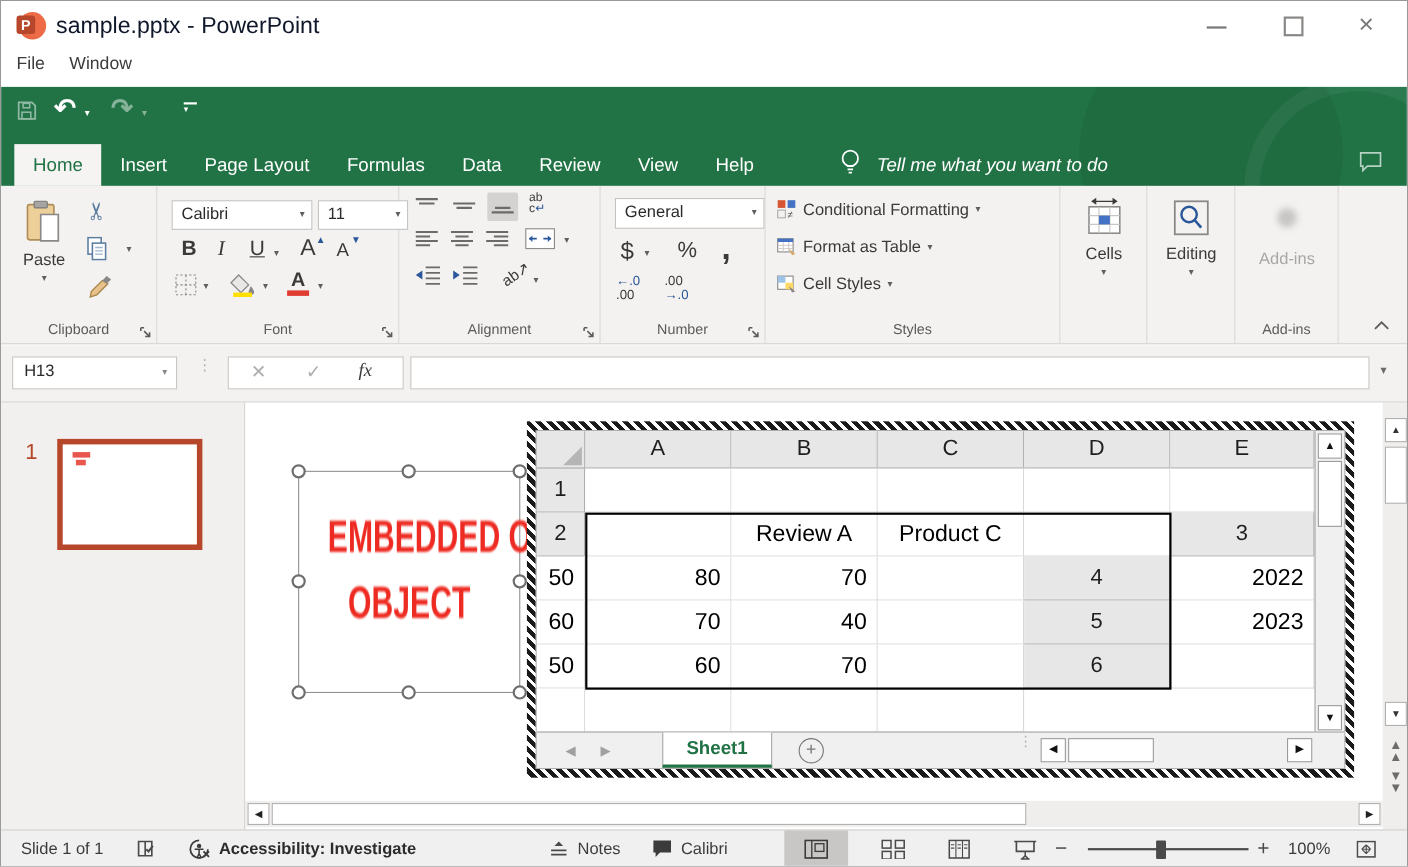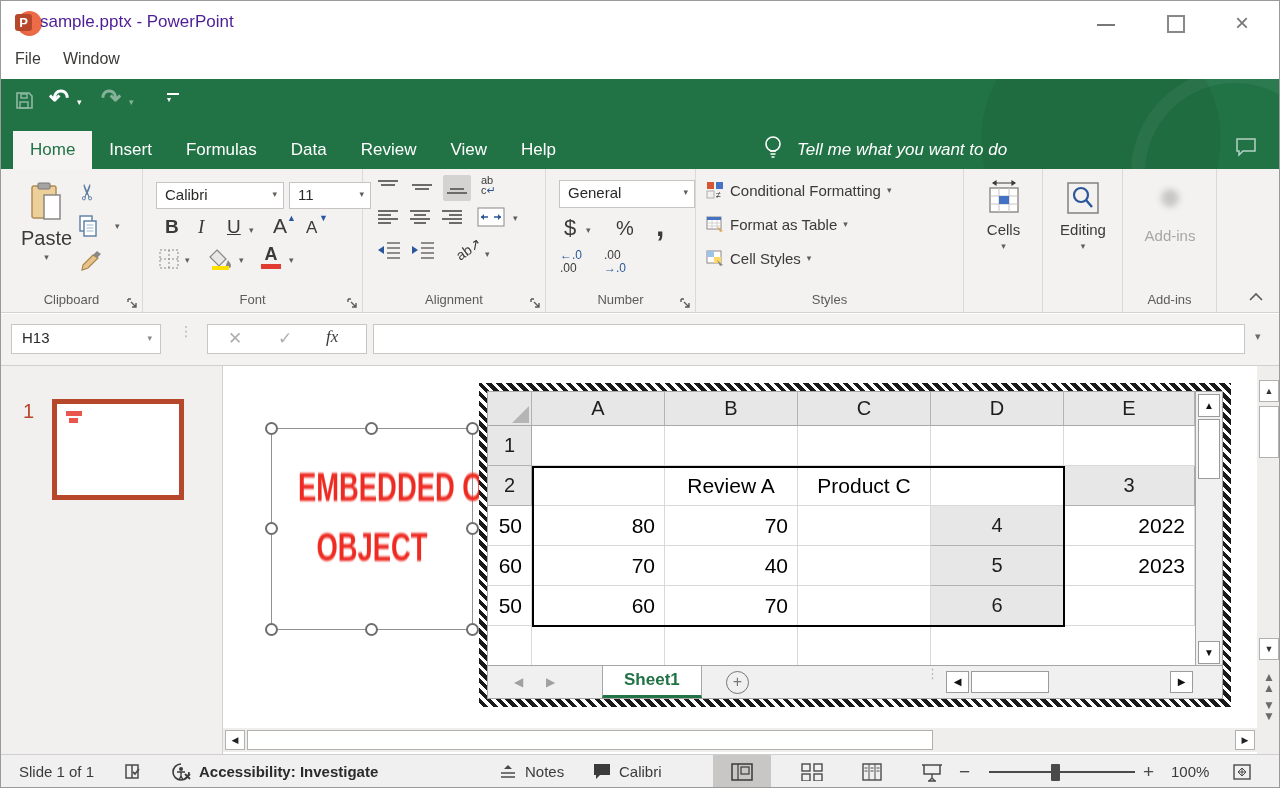--- a/index.html
+++ b/index.html
@@ -6,21 +6,21 @@
   .app{position:relative;width:1280px;height:788px;background:#fff;font-family:"Liberation Sans",sans-serif;
        border:1px solid #9a9a9a;box-sizing:border-box;overflow:hidden;}
   .abs{position:absolute;}
 
   
   .titlebar{position:absolute;left:0;top:0;width:100%;height:45px;background:#fff;}
   .pp-logo{position:absolute;left:16px;top:10px;width:25px;height:25px;border-radius:50%;
            background:radial-gradient(circle at 65% 40%, #ed6c47 0 55%, #d35230 100%);}
   .pp-logo .p{position:absolute;left:-2px;top:3px;width:17px;height:17px;background:#b7472a;border-radius:3px;
               color:#fff;font-weight:bold;font-size:13px;line-height:17px;text-align:center;}
-  .title-text{position:absolute;left:39px;top:11px;font-size:17px;color:#4c1d95;}
+  .title-text{position:absolute;left:50px;top:11px;font-size:21px;color:#0f172a;}
   .minimize-line{position:absolute;left:1096px;top:23px;width:18px;height:2px;background:#7a7876;}
   .maximize-box{position:absolute;left:1166px;top:14px;width:14px;height:14px;border:2px solid #8a8886;}
   .close-x{position:absolute;left:1234px;top:8px;font-size:24px;color:#7a7876;line-height:28px;}
 
   
   .menubar{position:absolute;left:0;top:45px;width:100%;height:33px;background:#fff;}
   .menu-item{position:absolute;top:4px;font-size:16px;color:#3c3b39;}
 
   
   .greenhead{position:absolute;left:0;top:78px;width:100%;height:90px;background:#217346;overflow:hidden;}
@@ -158,20 +158,21 @@
       <span class="chev dim" style="position:absolute;left:128px;top:10px">▾</span>
       <span class="qat-item" style="left:166px;top:6px">
         <div style="width:12px;height:2px;background:#fff;margin-bottom:2px"></div>
         <div style="font-size:8px;line-height:5px">▾</div>
       </span>
     </div>
 
     <div class="tabs">
       <div class="tab active">Home</div>
       <div class="tab">Insert</div>
+      <div class="tab">Page Layout</div>
       <div class="tab">Formulas</div>
       <div class="tab">Data</div>
       <div class="tab">Review</div>
       <div class="tab">View</div>
       <div class="tab">Help</div>
     </div>
 
     <div class="tellme">
       <span>
         <svg width="20" height="26" viewBox="0 0 20 26">
@@ -191,21 +192,21 @@
 
   <div class="ribbon">
 
     <div class="rgroup" style="left:0;width:142px">
       <div class="abs" style="left:20px;top:12px;text-align:center">
         <svg width="38" height="42" viewBox="0 0 38 42">
             <rect x="4" y="5" width="24" height="32" rx="2" fill="#edcf9a" stroke="#b08d57" stroke-width="1.5"></rect>
             <rect x="10" y="2" width="12" height="6" rx="1" fill="#a7a5a3" stroke="#7a7876"></rect>
             <path d="M16 14h16v24H16z" fill="#fff" stroke="#8a8886" stroke-width="1.5"></path>
           </svg>
-        <div style="font-size:20px;color:#3b3a39;margin-top:0px">Paste</div>
+        <div style="font-size:15px;color:#3b3a39;margin-top:0px">Paste</div>
         <div class="chev-g" style="margin-top:2px">▾</div>
       </div>
       <span class="abs" style="left:78px;top:10px;font-size:22px;color:#5a7da0;transform:rotate(-90deg)">✂</span>
       <span class="abs" style="left:76px;top:46px">
         <svg width="22" height="22" viewBox="0 0 22 22">
             <rect x="3" y="1" width="12" height="15" fill="#fff" stroke="#5a7da0" stroke-width="1.4"></rect>
             <rect x="7" y="6" width="12" height="15" fill="#fff" stroke="#5a7da0" stroke-width="1.4"></rect>
             <path d="M9.5 10h7M9.5 13h7M9.5 16h7" stroke="#9db6cc" stroke-width="1.2"></path>
           </svg>
       </span>

